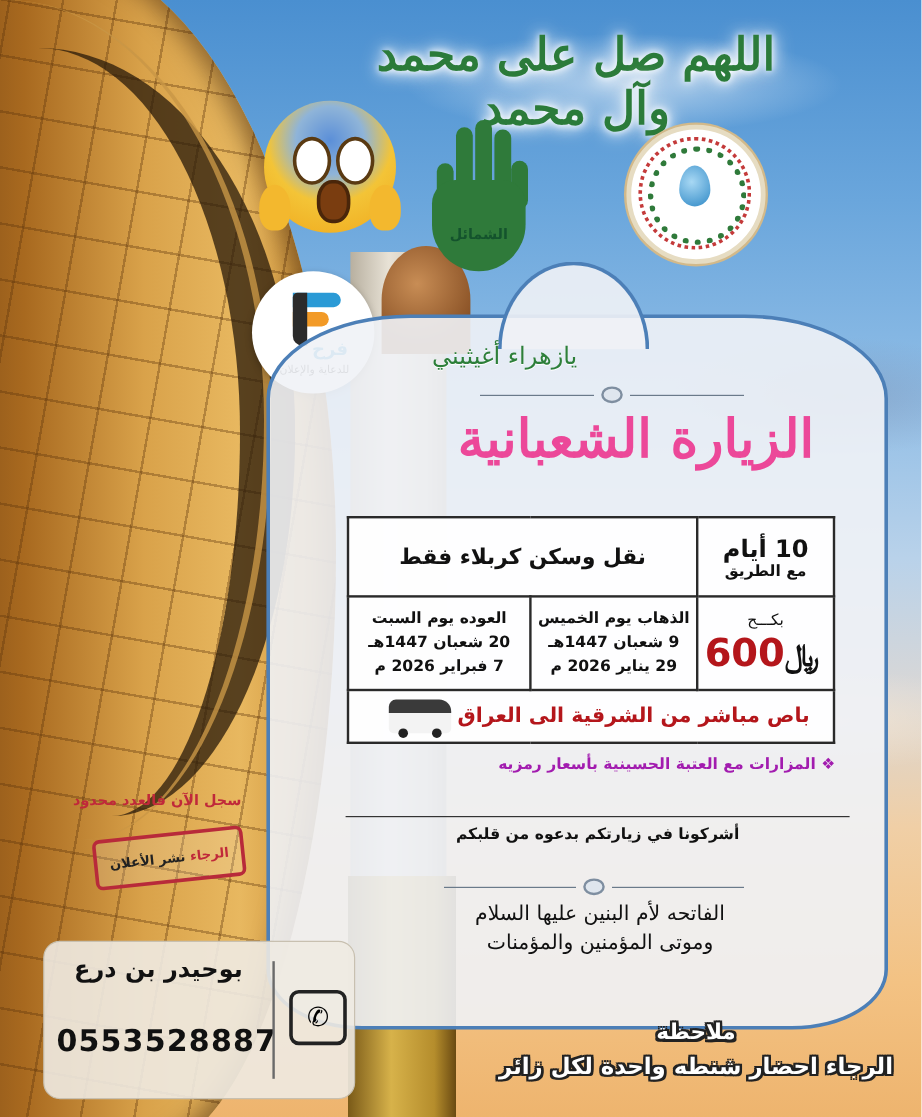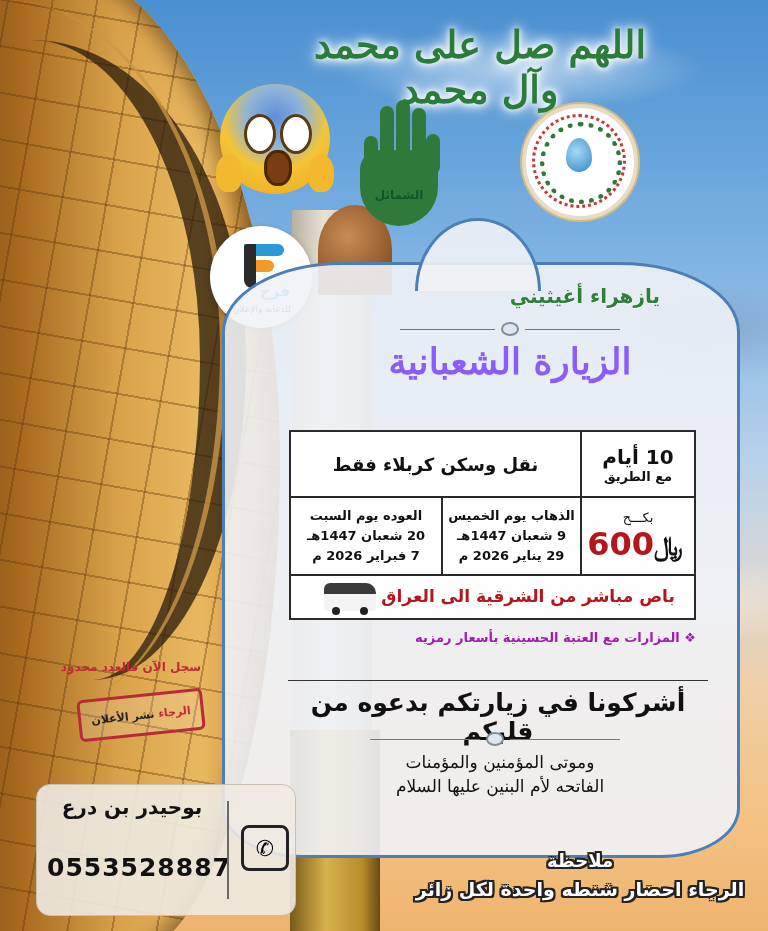--- a/index.html
+++ b/index.html
@@ -52,38 +52,38 @@
     box-shadow:0 0 0 2px #d2b98a;}
   .org-logo .drop{position:absolute;left:40px;top:30px;width:26px;height:34px;border-radius:50% 50% 50% 50%/60% 60% 40% 40%;background:radial-gradient(circle at 40% 40%,#a8d8f4,#2f89c6);}
   .org-logo .ring{position:absolute;left:14px;top:14px;width:72px;height:72px;border-radius:50%;border:5px dotted #2f7a3a;}
   .org-logo .ring2{position:absolute;left:6px;top:6px;width:88px;height:88px;border-radius:50%;border:3px dotted #c43a3a;}
   .farah{left:210px;top:226px;width:102px;height:102px;border-radius:50%;background:#fff;box-shadow:0 2px 6px rgba(0,0,0,.25);}
   .farah .f1{position:absolute;left:34px;top:18px;width:40px;height:12px;border-radius:0 8px 8px 0;background:#2a9ad6;}
   .farah .f2{position:absolute;left:34px;top:34px;width:30px;height:12px;border-radius:0 8px 8px 0;background:#f29a27;}
   .farah .f3{position:absolute;left:34px;top:18px;width:12px;height:44px;border-radius:4px 0 0 8px;background:#2b2b2b;}
   .farah .name{position:absolute;left:40px;top:56px;width:50px;text-align:center;color:#2a9ad6;font-size:15px;font-weight:bold;direction:rtl;}
   .farah .tag{position:absolute;left:8px;top:78px;width:88px;text-align:center;color:#333;font-size:9px;direction:rtl;}
-  .sub1{left:360px;top:284px;width:300px;text-align:right;font-size:20px;font-weight:bold;color:#2d7f3a;direction:rtl;text-shadow:0 1px 0 #fff;}
+  .sub1{left:360px;top:284px;width:300px;text-align:left;font-size:20px;font-weight:normal;color:#2d7f3a;direction:rtl;text-shadow:0 1px 0 #fff;}
   .divider{height:1px;background:#6a7a8a;}
   .knot{width:14px;height:10px;border-radius:50%;border:2px solid #7e8ea0;background:#dfe6ee;}
-  .calli2{left:360px;top:340px;width:300px;text-align:center;font-family:"DejaVu Serif",serif;font-size:36px;font-weight:bold;color:#8b5cf6;direction:rtl;}
+  .calli2{left:380px;top:340px;width:300px;text-align:center;font-family:"DejaVu Serif",serif;font-size:44px;font-weight:bold;color:#ec4899;direction:rtl;}
   table.info{position:absolute;left:289px;top:430px;width:407px;border-collapse:collapse;background:rgba(255,255,255,.93);}
   table.info td{border:2px solid #2a2a2a;text-align:center;vertical-align:middle;direction:rtl;color:#111;}
   .t-days{font-size:20px;font-weight:bold;}
   .t-days-sub{font-size:13px;font-weight:bold;}
   .t-head{font-size:18px;font-weight:bold;}
   .t-date{font-size:13px;font-weight:bold;line-height:20px;}
   .t-price-lbl{font-size:13px;font-weight:normal;}
   .t-price{font-size:32px;font-weight:bold;color:#b4161b;}
   .t-cur{font-size:26px;font-weight:bold;color:#111;margin-right:6px;}
   .t-bus{font-size:17px;font-weight:bold;color:#b4161b;}
   .bus{display:inline-block;width:52px;height:28px;border-radius:6px 10px 4px 4px;background:linear-gradient(180deg,#3a3a3a 0 40%,#f3f3f3 40% 100%);position:relative;vertical-align:middle;margin-left:14px;}
   .bus::after{content:"";position:absolute;left:8px;bottom:-4px;width:8px;height:8px;border-radius:50%;background:#222;box-shadow:28px 0 0 #222;}
   .bullet{left:300px;top:630px;width:396px;text-align:right;font-size:13px;font-weight:bold;color:#a21caf;direction:rtl;}
-  .share{left:288px;top:688px;width:420px;text-align:center;font-size:25px;font-weight:bold;color:#111;direction:rtl;}
+  .share{left:288px;top:688px;width:420px;text-align:center;font-size:13px;font-weight:bold;color:#111;direction:rtl;}
   .fatiha{left:330px;top:750px;width:340px;text-align:center;font-family:"DejaVu Serif",serif;font-size:17px;color:#111;direction:rtl;line-height:24px;}
   .register{left:40px;top:660px;width:182px;text-align:center;font-size:12px;font-weight:bold;color:#c0293a;direction:rtl;}
   .stamp{left:78px;top:694px;width:120px;height:36px;border:3px solid #b82a3a;border-radius:6px;transform:rotate(-6deg);
     display:flex;align-items:center;justify-content:center;font-size:11px;font-weight:bold;direction:rtl;background:rgba(255,255,255,.15);}
   .stamp .r{color:#c0293a;margin-left:4px;}
   .stamp .b{color:#222;}
   .contact{left:36px;top:784px;width:258px;height:130px;border-radius:14px;background:rgba(238,234,226,.9);border:1px solid #c8c0b0;}
   .contact .vline{position:absolute;left:190px;top:16px;width:2px;height:98px;background:#6a6a6a;}
   .contact .phonebox{position:absolute;left:204px;top:40px;width:42px;height:40px;border:3px solid #222;border-radius:8px;
     display:flex;align-items:center;justify-content:center;font-size:22px;}
@@ -189,22 +189,22 @@
 
 <div class="abs bullet">❖ المزارات مع العتبة الحسينية بأسعار رمزيه</div>
 <div class="abs divider" style="left:288px;top:680px;width:420px;background:#333"></div>
 <div class="abs share">أشركونا في زيارتكم بدعوه من قلبكم</div>
 <div class="abs" style="left:370px;top:732px;width:250px;display:flex;align-items:center;gap:6px">
   <div class="divider" style="flex:1"></div>
   <div class="knot"></div>
   <div class="divider" style="flex:1"></div>
 </div>
 <div class="abs fatiha">
+  <div>الفاتحه لأم البنين عليها السلام</div>
   <div>وموتى المؤمنين والمؤمنات</div>
-  <div>الفاتحه لأم البنين عليها السلام</div>
 </div>
 
 <div class="abs register">سجل الآن فالعدد محدود</div>
 <div class="abs stamp">
   <span class="r">الرجاء</span>
   <span class="b">نشر الأعلان</span>
 </div>
 
 <div class="abs contact">
   <div class="name">بوحيدر بن درع</div>

